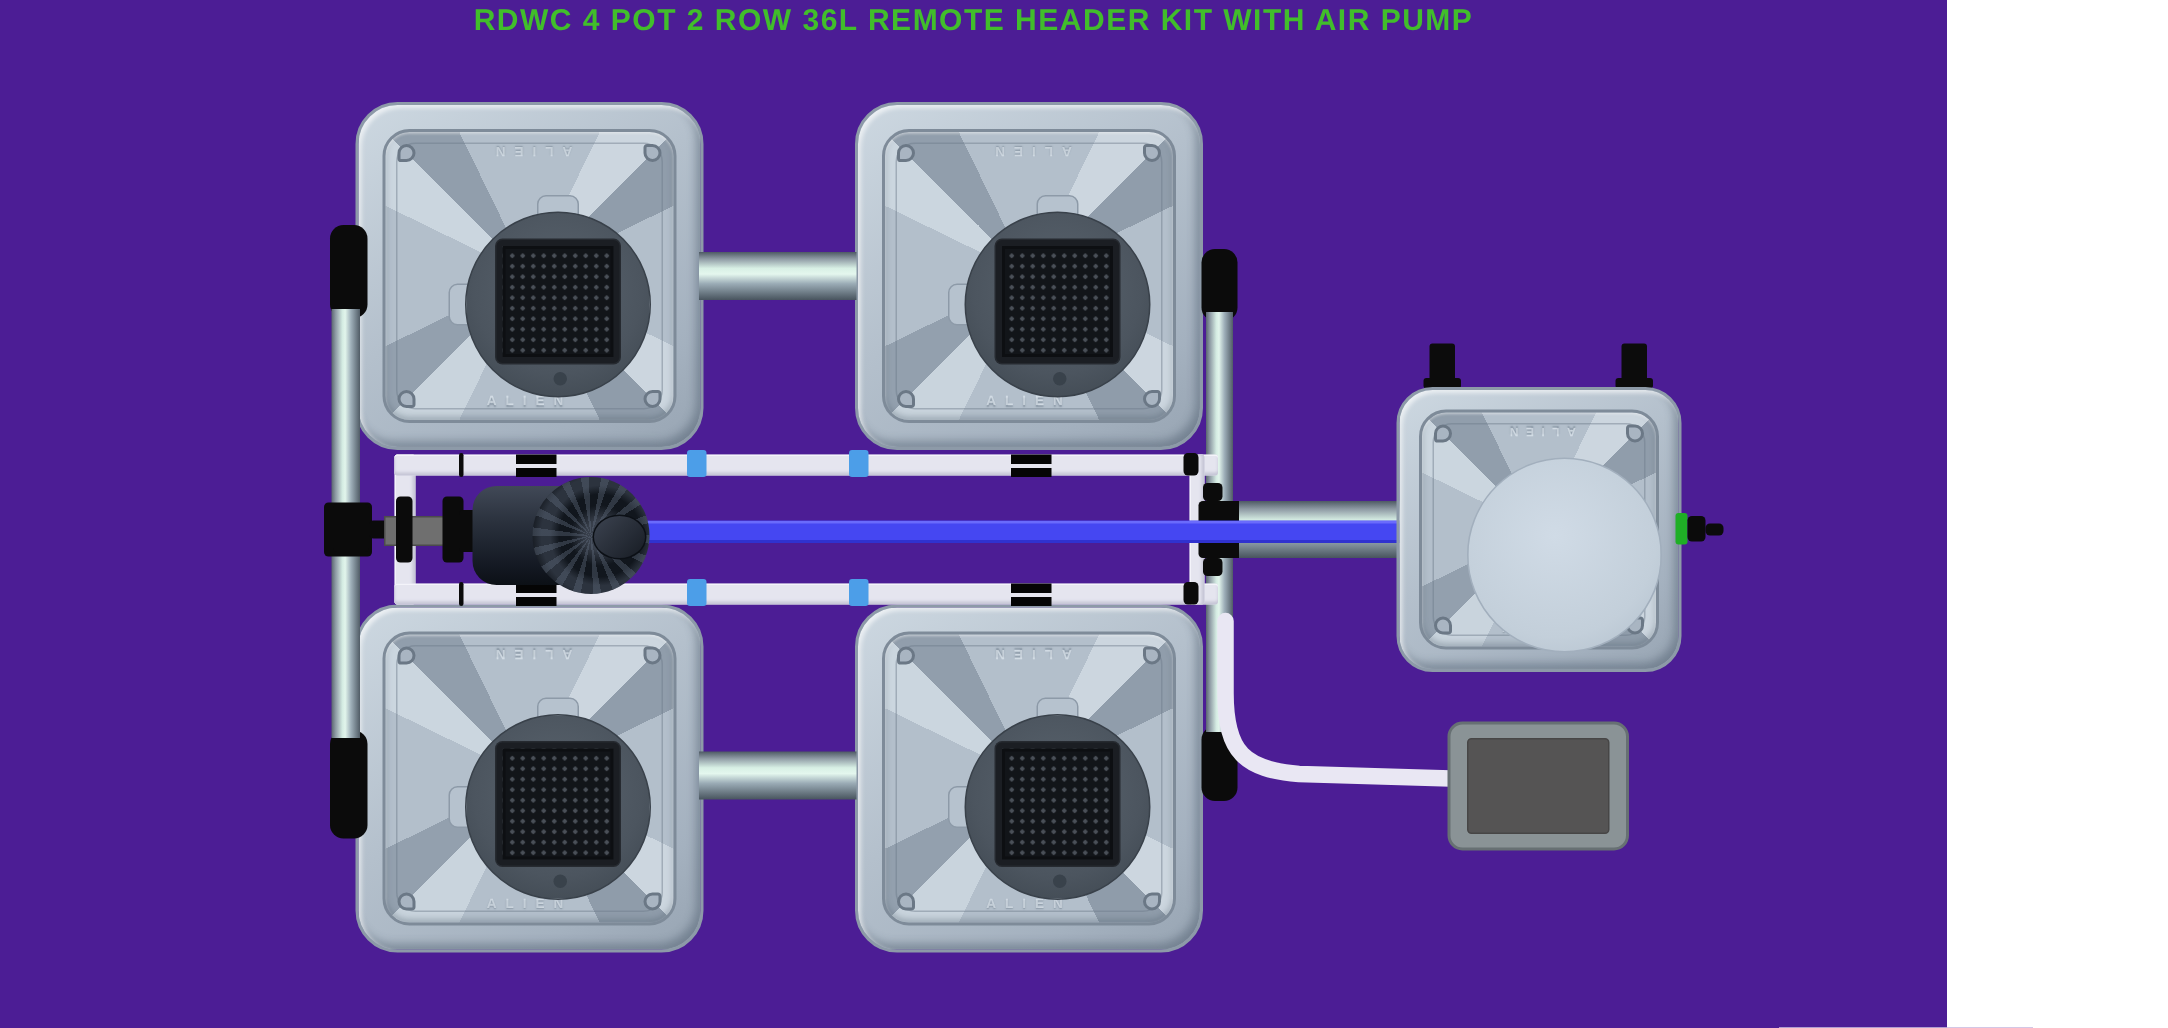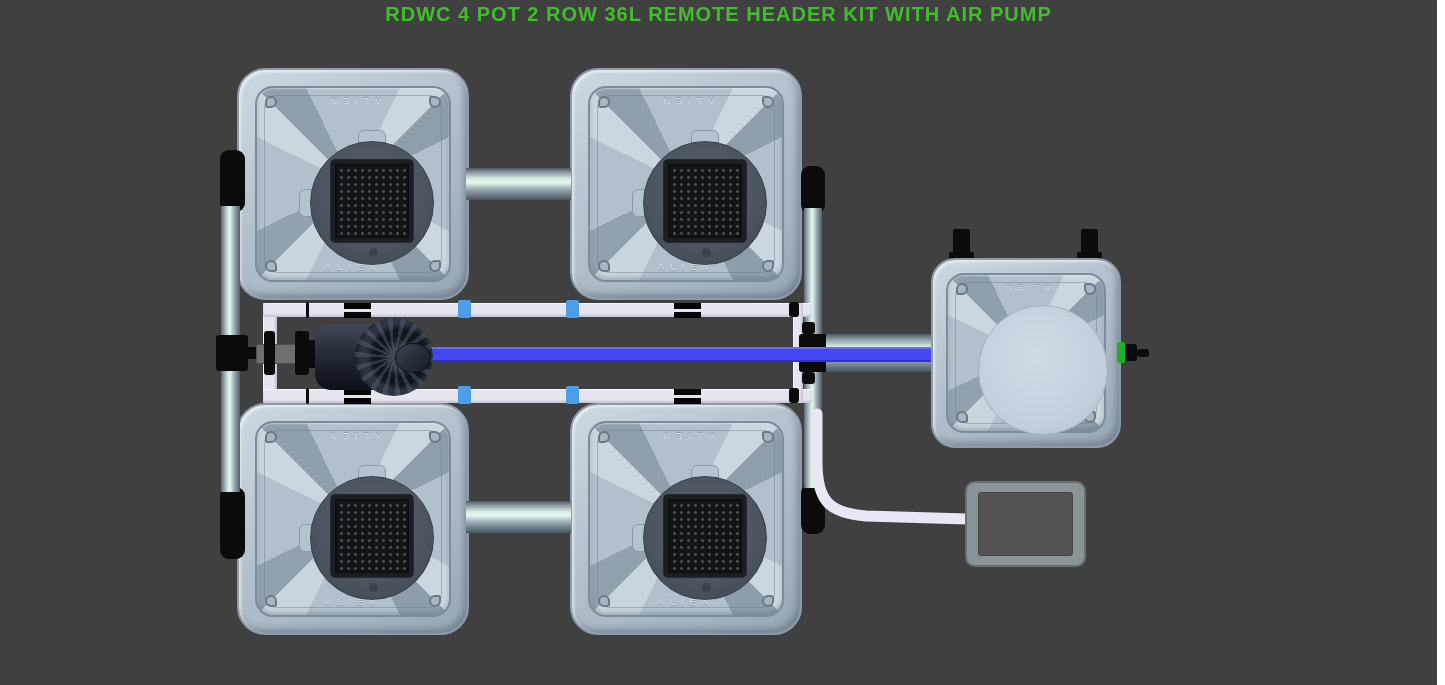--- a/index.html
+++ b/index.html
@@ -1,16 +1,16 @@
 <!DOCTYPE html>
 <html><head>
 <meta charset="utf-8">
 <style>
   html,body{margin:0;padding:0;background:#ffffff;}
-  #canvas{position:relative;width:1437px;height:685px;background:#404040;overflow:hidden;
+  #canvas{position:relative;width:1298px;height:685px;background:#4c1d95;overflow:hidden;
           font-family:"Liberation Sans", sans-serif;}
   .abs{position:absolute;}
 
   
   #title{position:absolute;top:3px;left:0;width:100%;text-align:center;
          font-size:20px;font-weight:bold;letter-spacing:1px;color:#41BE2B;}
 
   
   .pot{position:absolute;width:232px;height:232px;border-radius:28px;
        background:linear-gradient(145deg,#cdd8e1 0%,#b4c0cc 45%,#a4b1bf 80%,#97a4b2 100%);

